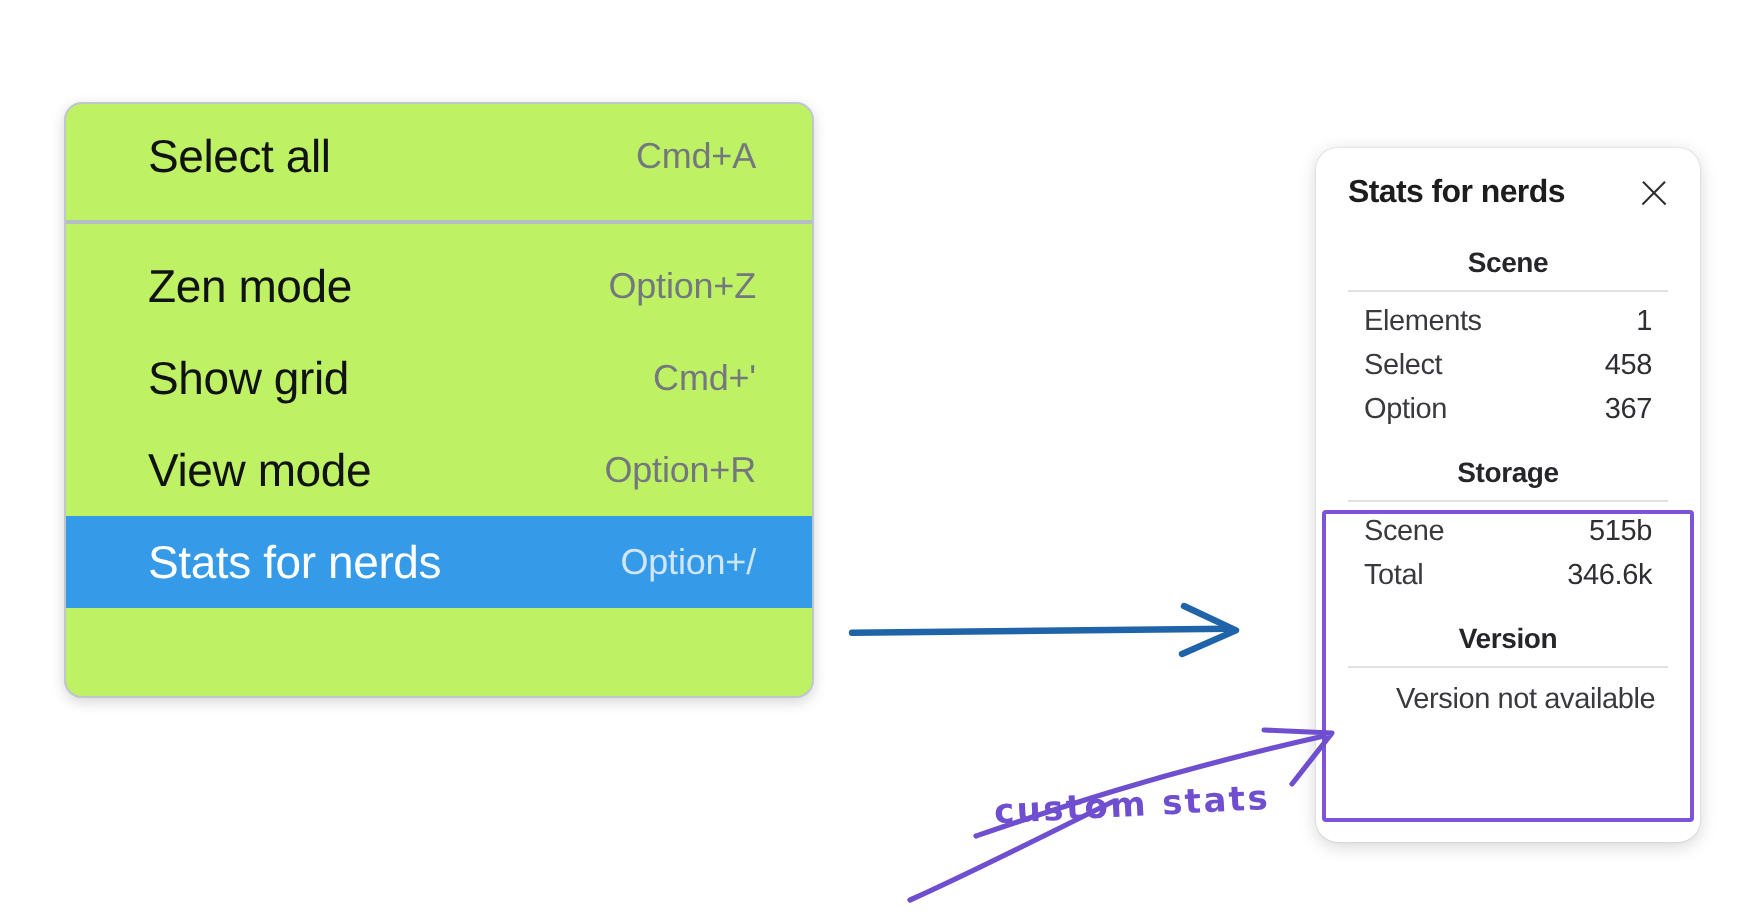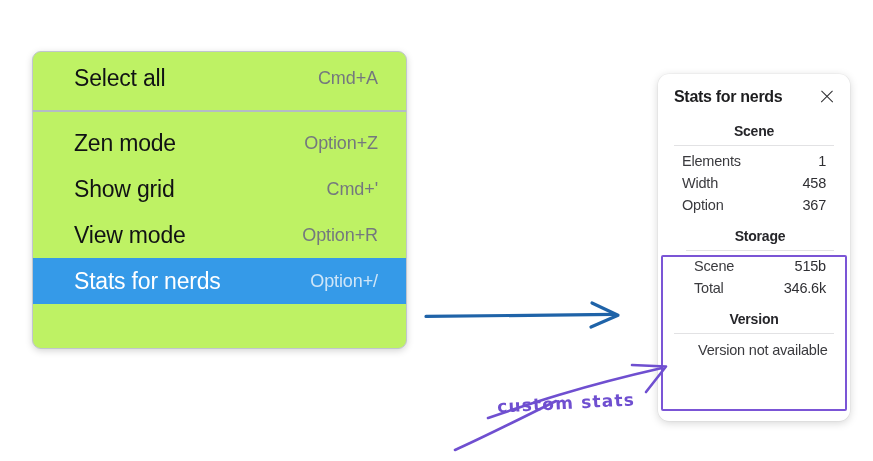--- a/index.html
+++ b/index.html
@@ -219,30 +219,30 @@
   </div>
 
   <div>
     <div class="sp-section-title">Scene</div>
     <div class="sp-rule"></div>
     <div class="sp-row">
       <span class="sp-key">Elements</span>
       <span class="sp-val">1</span>
     </div>
     <div class="sp-row">
-      <span class="sp-key">Width</span>
+      <span class="sp-key">Select</span>
       <span class="sp-val">458</span>
     </div>
     <div class="sp-row">
       <span class="sp-key">Option</span>
       <span class="sp-val">367</span>
     </div>
   </div>
 
-  <div style="margin-top:9px;margin-left:12px;">
+  <div style="margin-top:9px;">
     <div class="sp-section-title">Storage</div>
     <div class="sp-rule"></div>
     <div class="sp-row">
       <span class="sp-key">Scene</span>
       <span class="sp-val">515b</span>
     </div>
     <div class="sp-row">
       <span class="sp-key">Total</span>
       <span class="sp-val">346.6k</span>
     </div>

